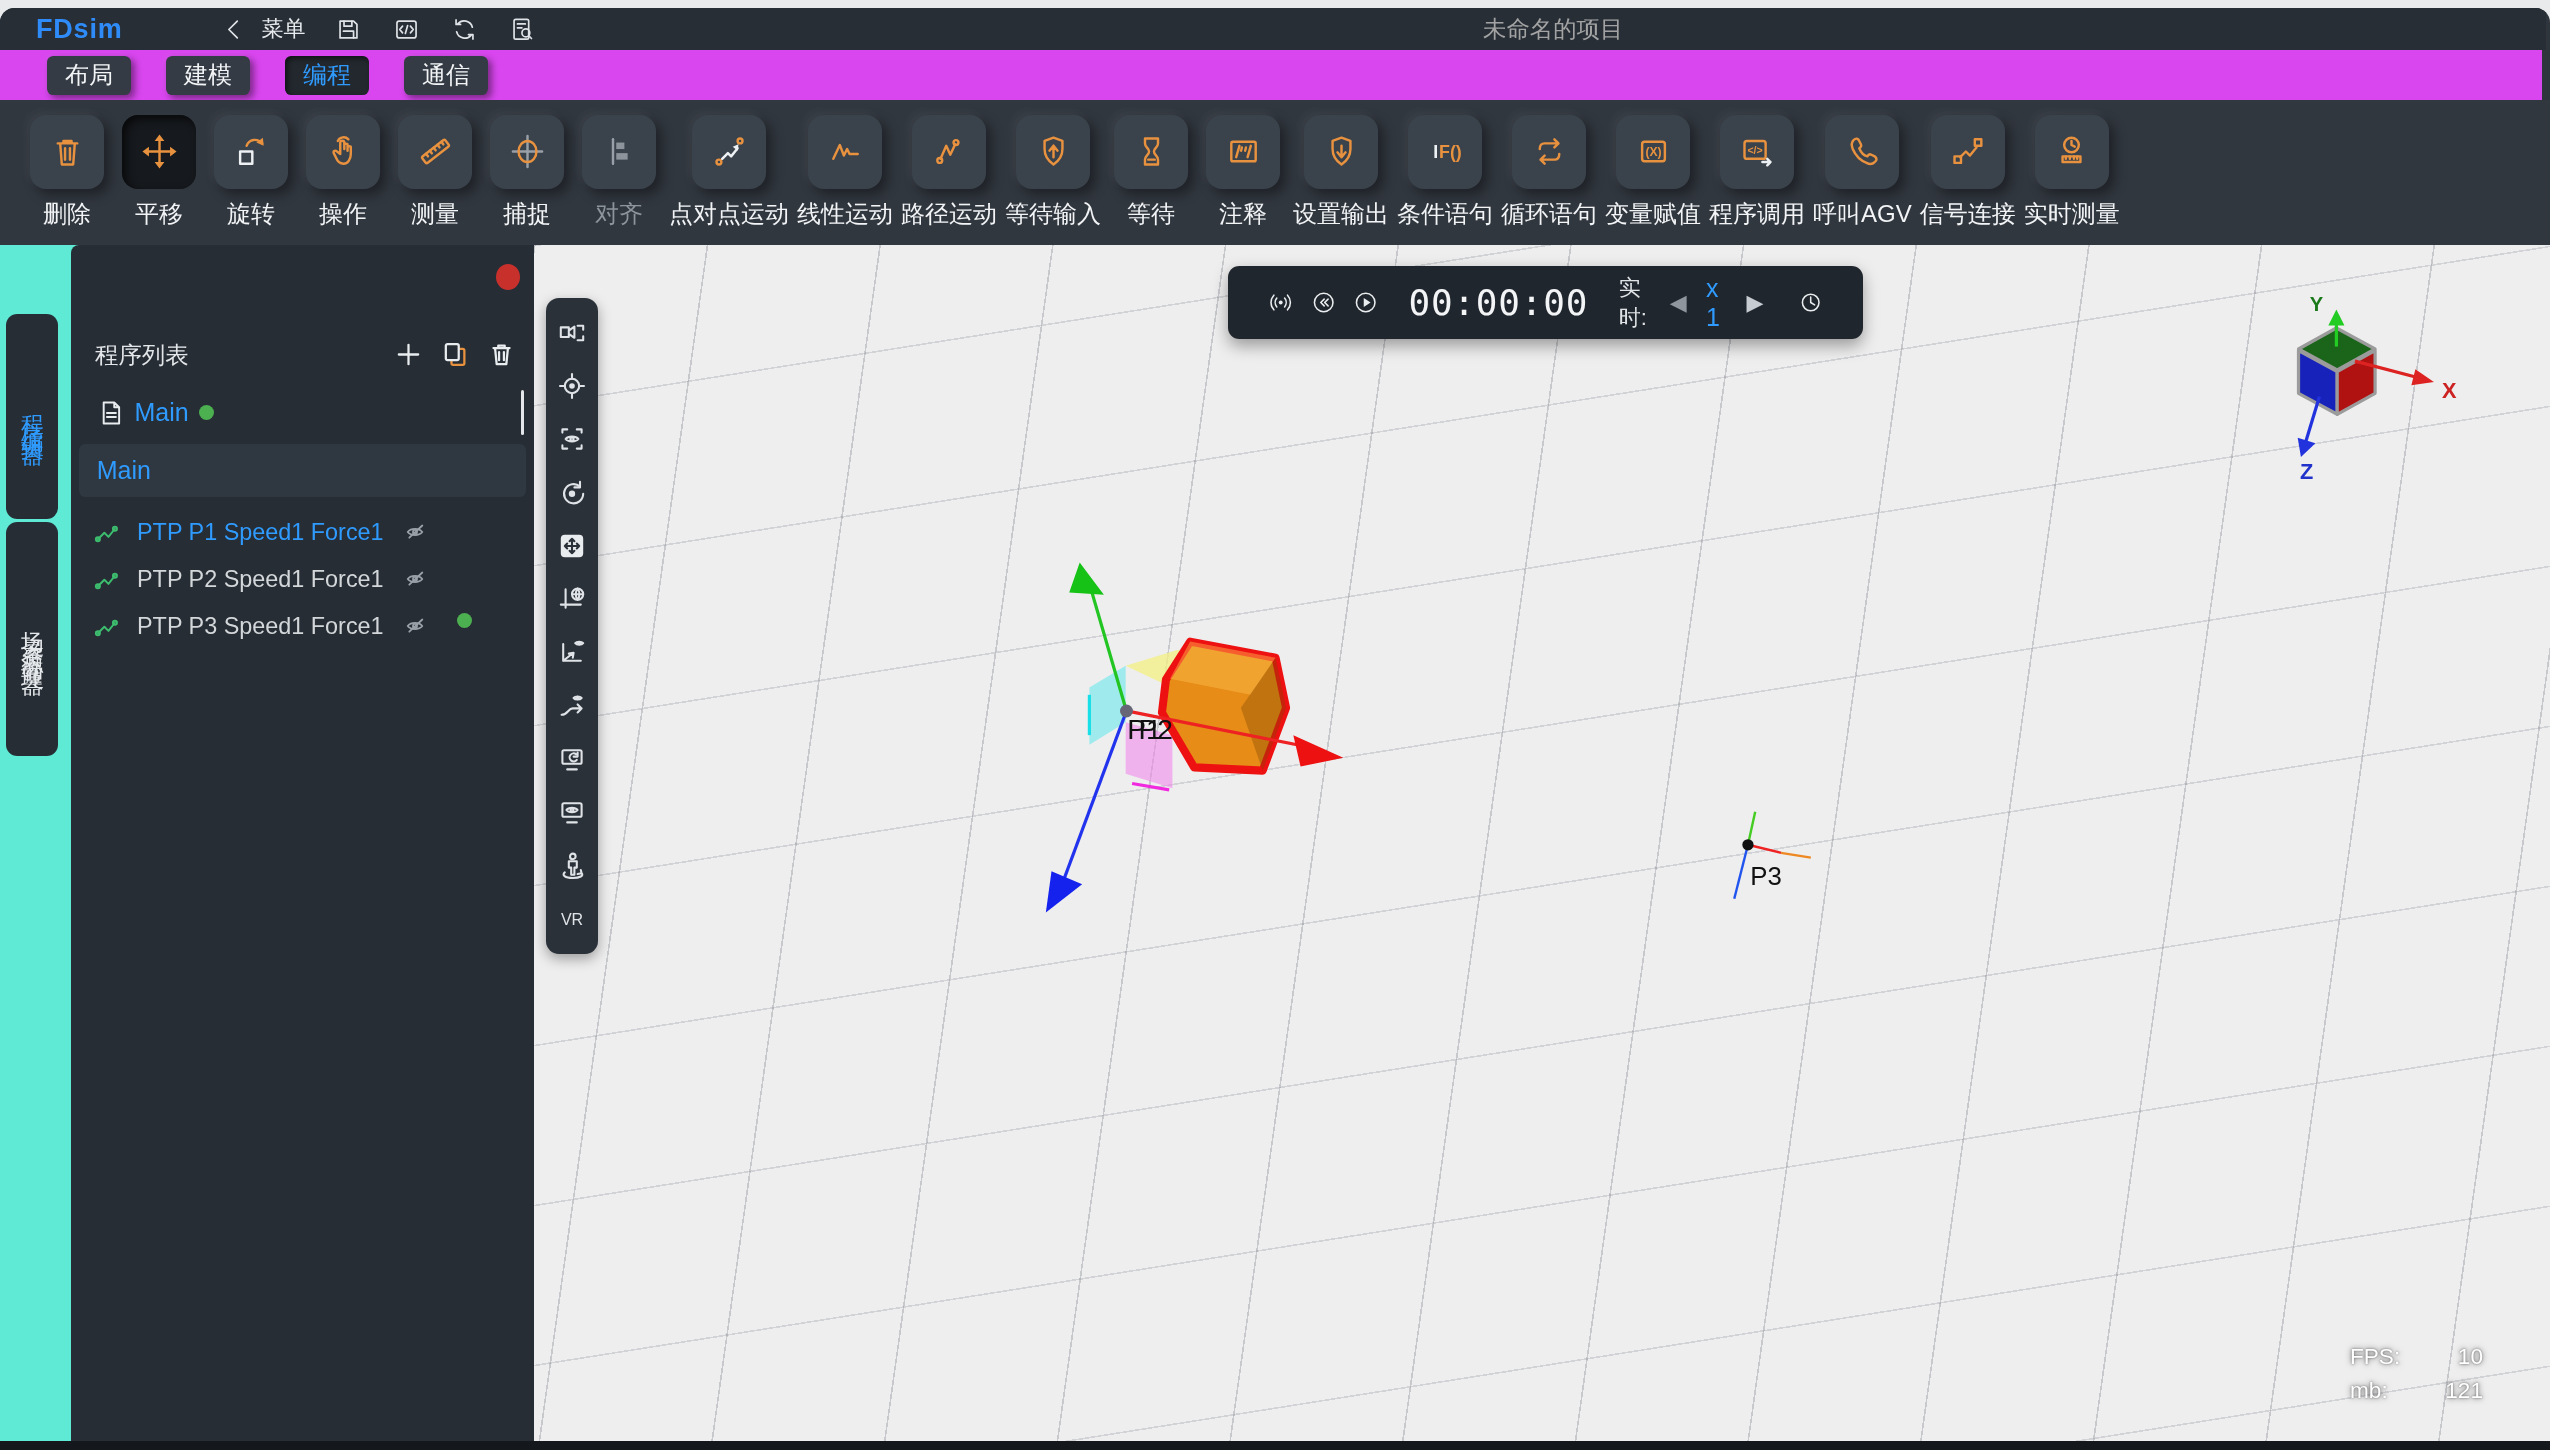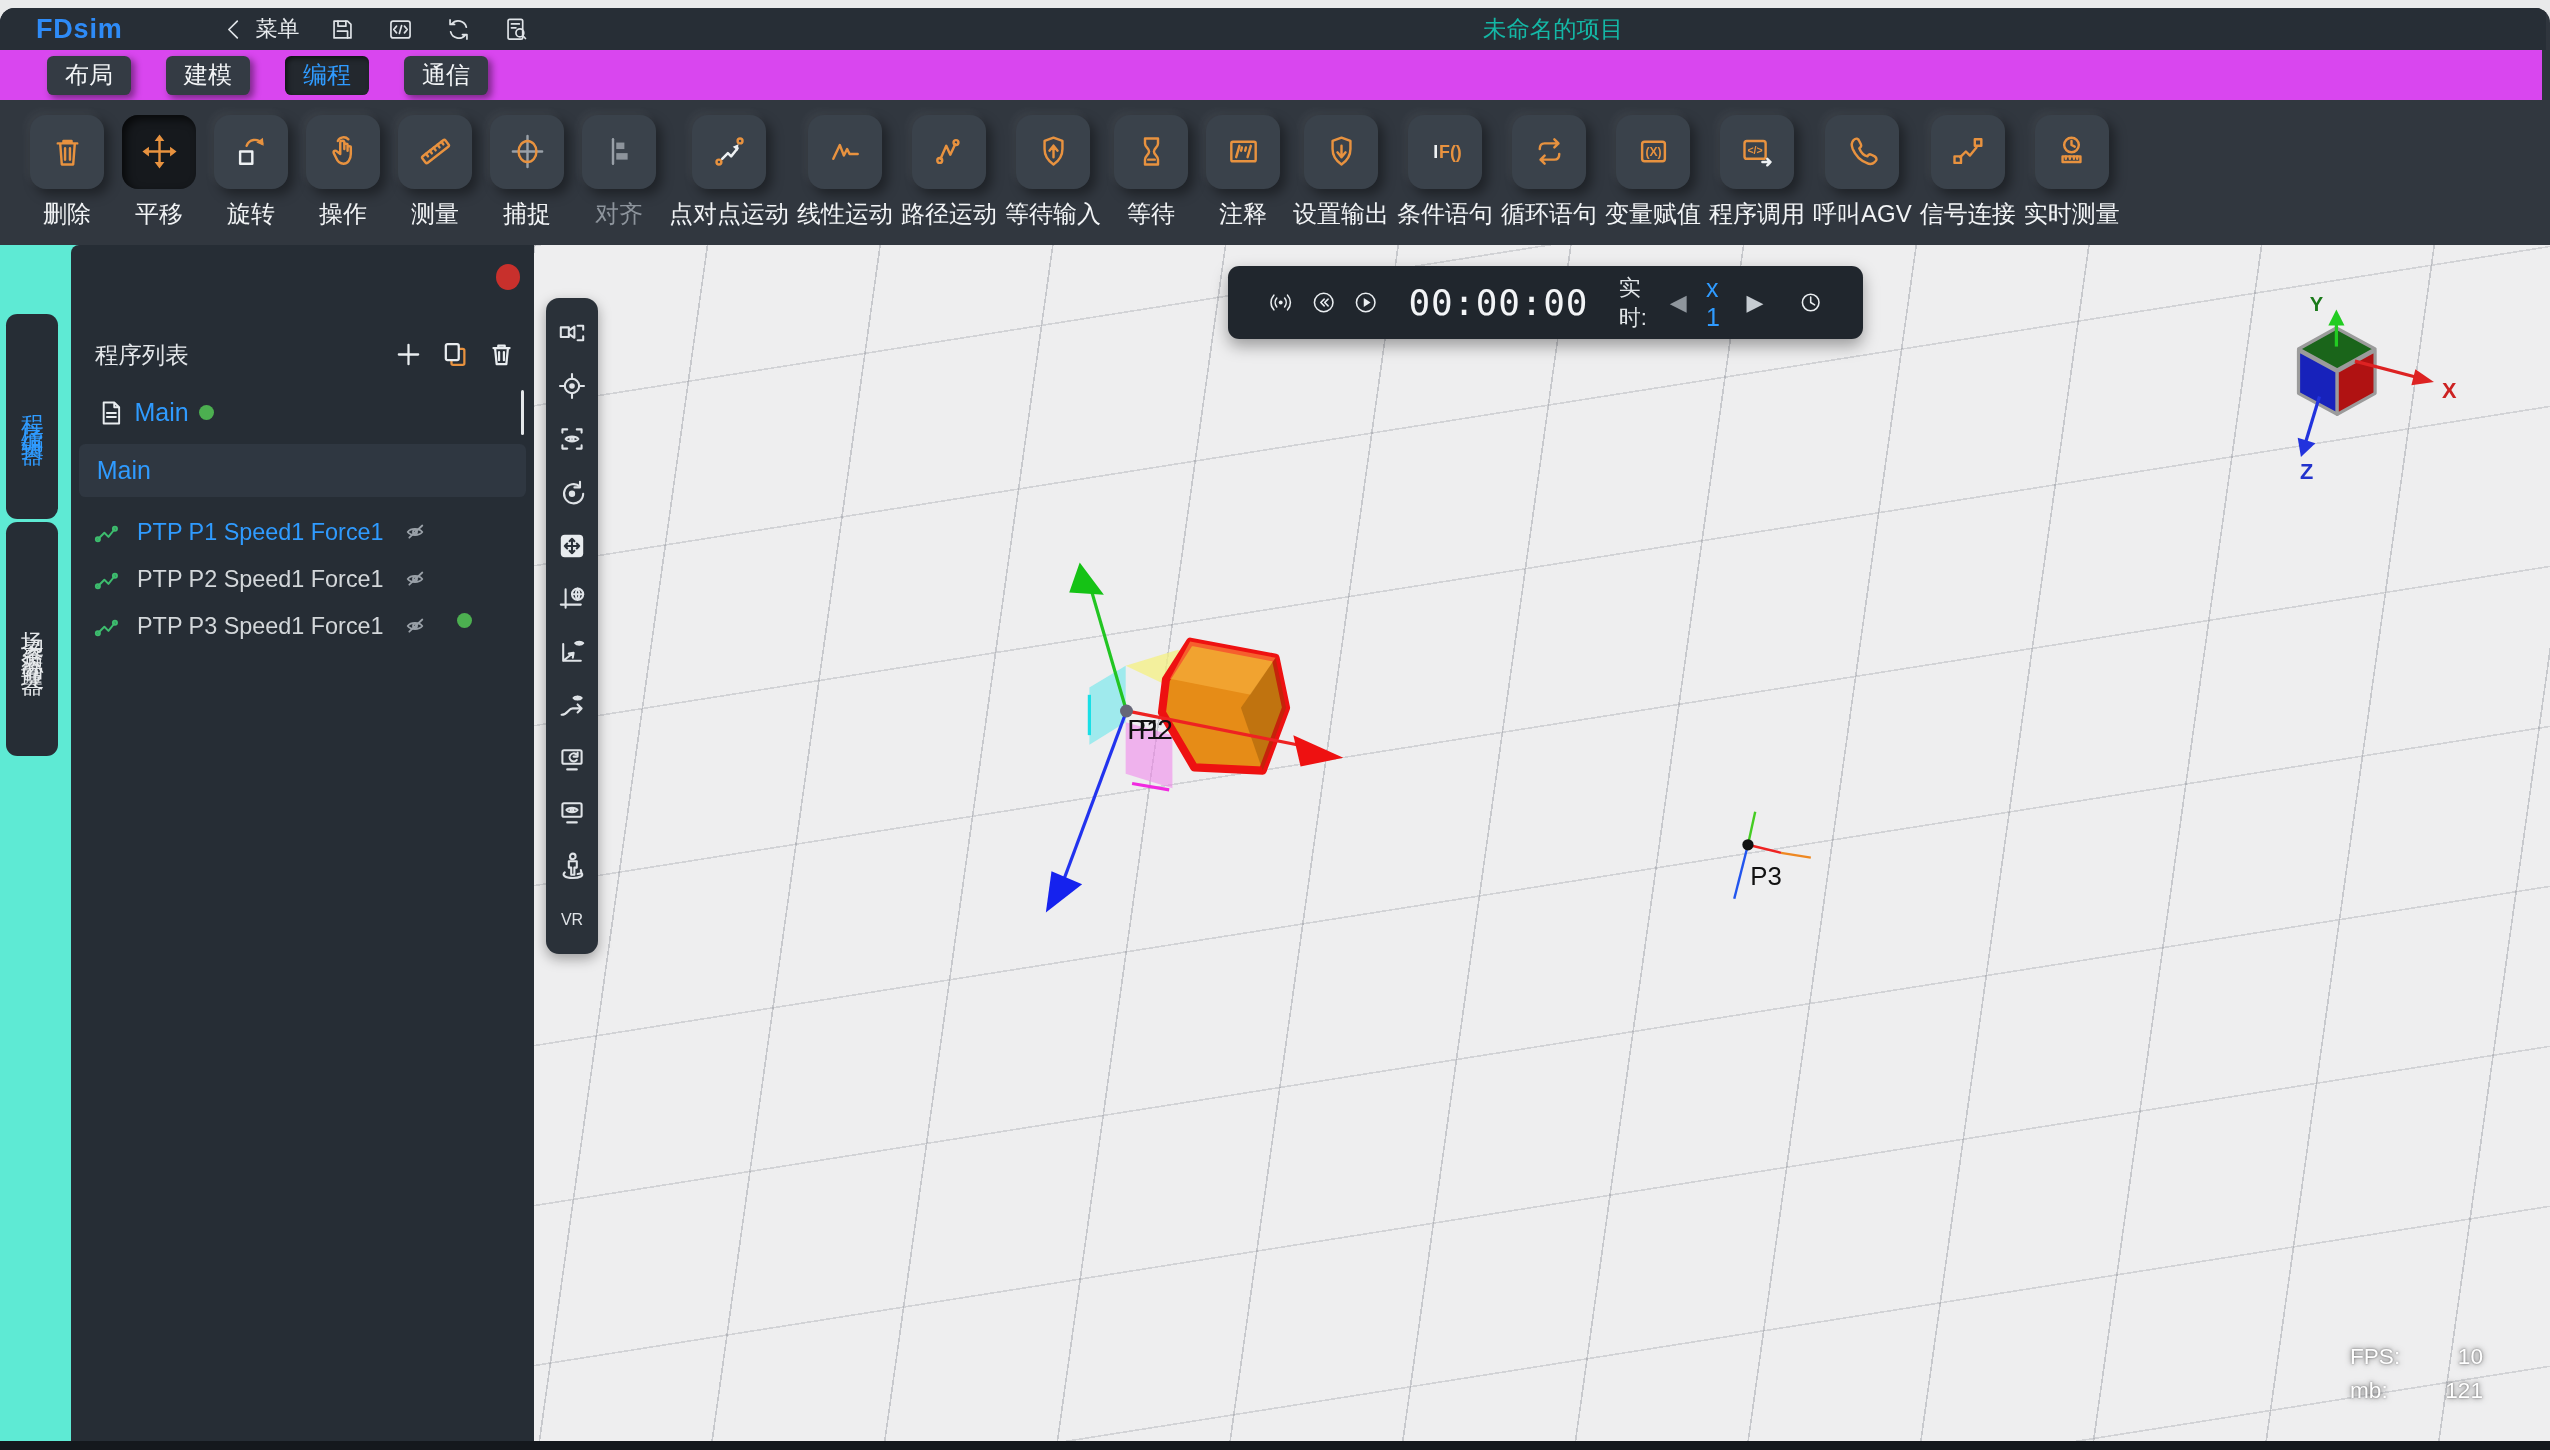--- a/index.html
+++ b/index.html
@@ -6,24 +6,24 @@
     font-family:"Liberation Sans","DejaVu Sans",sans-serif;background:#e9eaeb;}
   .screen{position:relative;width:2550px;height:1451px;}
   
   .app{position:absolute;left:0;top:8px;right:0;bottom:0;background:#2f353d;
     border-radius:14.5px 14.5px 0 0;overflow:hidden;}
   
   .titlebar{position:absolute;left:0;top:0;right:4px;height:42px;background:#272e36;
     display:flex;align-items:center;}
   .brand{margin-left:36px;font-size:27px;font-weight:700;letter-spacing:0.8px;color:#2e8bf7;}
   .backbtn{margin-left:97px;width:29px;height:29px;display:flex;align-items:center;justify-content:center;}
-  .menulabel{margin-left:7px;font-size:22px;color:#e8ebee;}
+  .menulabel{margin-left:13px;font-size:22px;color:#e8ebee;}
   .hicon{margin-left:27px;width:31px;height:31px;display:flex;align-items:center;justify-content:center;}
   .hico{width:27px;height:27px;fill:none;stroke:#dfe3e7;stroke-width:3;stroke-linecap:round;stroke-linejoin:round;}
-  .wintitle{position:absolute;left:1483px;top:0;height:42px;line-height:42px;font-size:23.4px;color:#14b8a6;}
+  .wintitle{position:absolute;left:1483px;top:0;height:42px;line-height:42px;font-size:23.4px;color:#a3a3a3;}
   
   .tabrow{position:absolute;left:0;top:42px;right:8px;height:50px;background:#d946ef;
     display:flex;align-items:center;padding-left:47px;}
   .tab{width:84px;height:39px;border-radius:6.4px;background:#343b44;color:#f2f4f6;font-size:24px;
     display:flex;align-items:center;justify-content:center;margin-right:35px;
     box-shadow:3.2px 3.2px 7.3px rgba(0,0,0,.42),-1.6px -1.6px 4.8px rgba(255,255,255,.05);}
   .tab.active{background:#23282e;color:#2f9bff;box-shadow:inset 2.4px 2.4px 5.6px rgba(0,0,0,.55);}
   
   .toolbar{position:absolute;left:0;top:92px;right:0;height:145px;background:#31373f;
     display:flex;align-items:flex-start;padding:14.5px 0 0 21px;}

